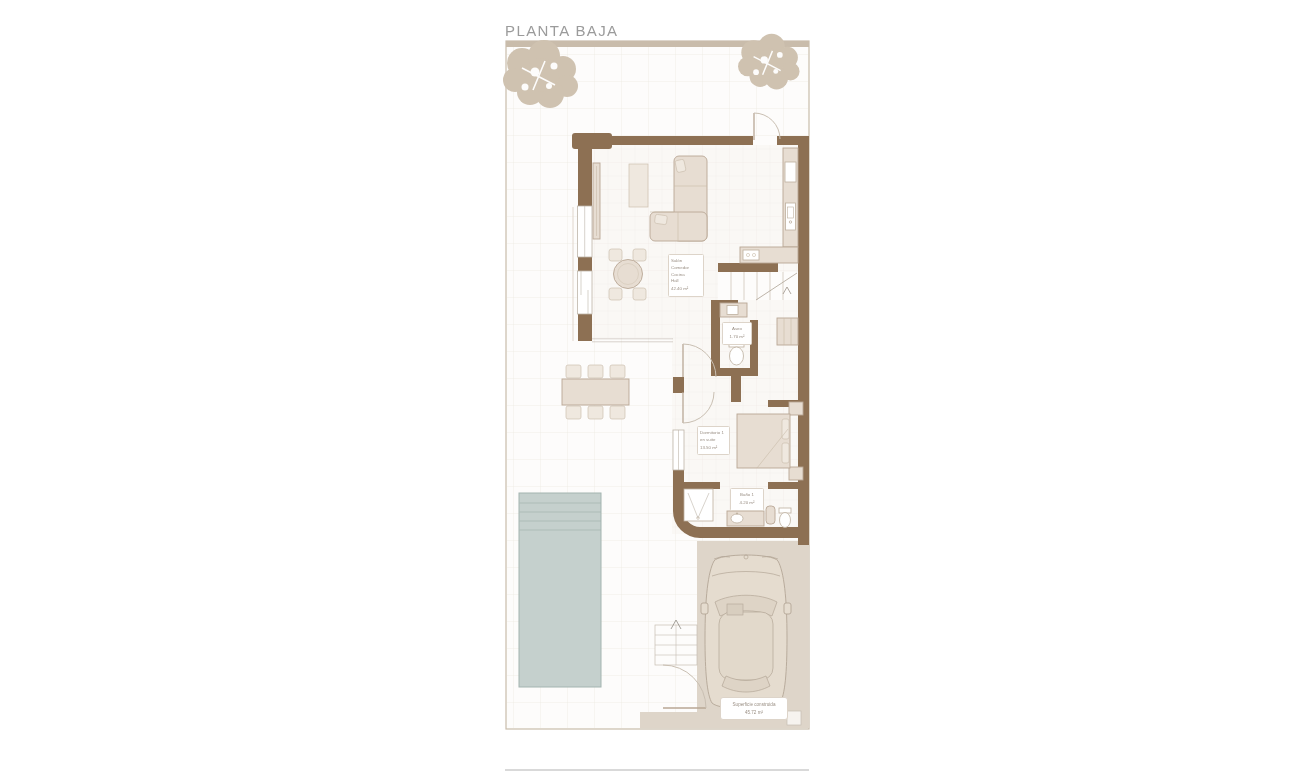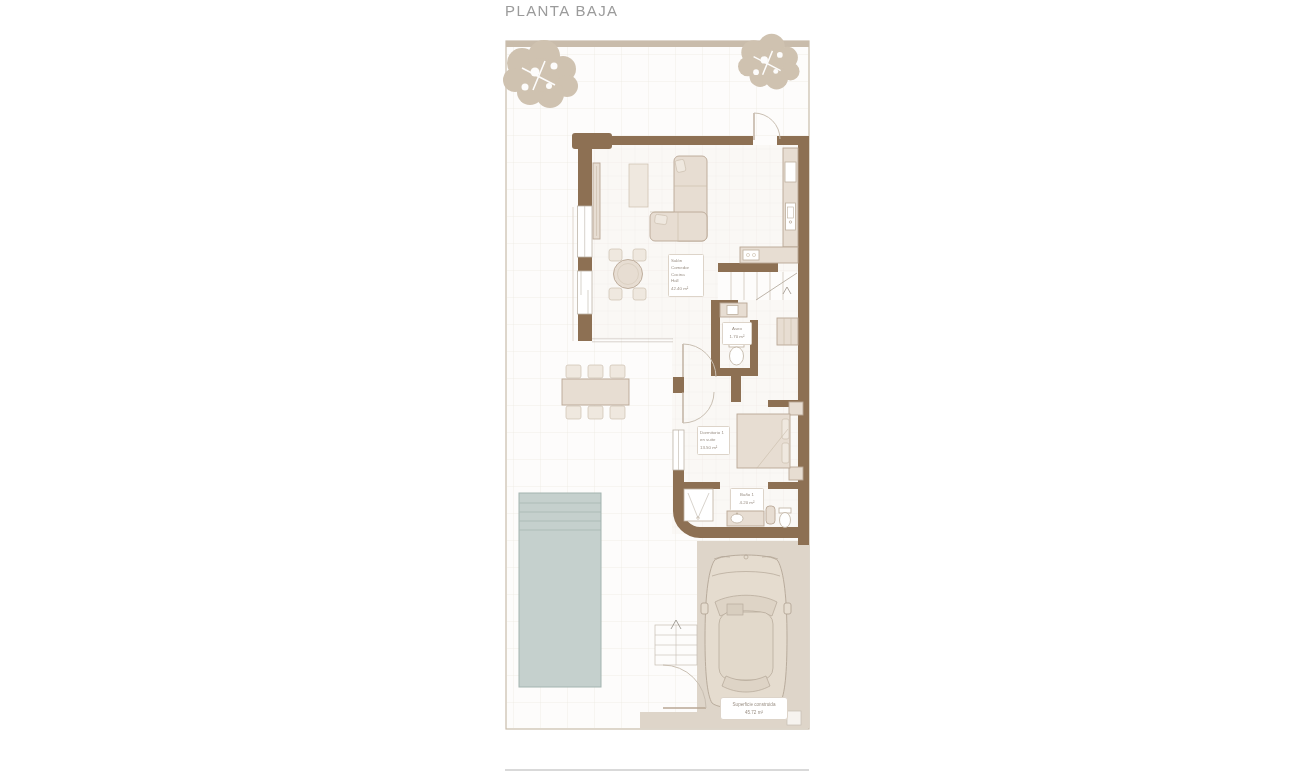--- a/index.html
+++ b/index.html
@@ -5,21 +5,21 @@
   :root{
     --wall:#8d7053; --plot-border:#c9bcab; --tree:#cfc2b0; --floor:#faf8f5;
     --grid-in:#eee9e3; --grid-out:#eae6df; --furn-fill:#e7ddd2; --furn-stroke:#b9a795;
     --pool-fill:#c5d0cd; --pool-stroke:#a3b4b0; --drive:#ded5c9; --line-light:#cfc6bb;
     --arc-line:#c9bfb2; --label-text:#9a8f84; --label-border:#ddd4c9; --title-text:#9b9b9b;
     --divider:#d9d9d9; --fixture-stroke:#bdb09f;
   }
   html,body{margin:0;padding:0;background:#ffffff;}
   .stage{position:relative;width:1315px;height:778px;background:#ffffff;overflow:hidden;
          font-family:"Liberation Sans", sans-serif;}
-  .plan-title{position:absolute;left:505px;top:2px;font-size:15px;letter-spacing:1.4px;
+  .plan-title{position:absolute;left:505px;top:22px;font-size:15px;letter-spacing:1.4px;
               color:var(--title-text);font-weight:400;}
   .plan-svg{position:absolute;left:0;top:0;}
   .plot-bg{fill:#fdfcfb;stroke:var(--plot-border);stroke-width:1.2;}
   .plot-band{fill:var(--plot-border);}
   .grid-out-line{fill:none;stroke:var(--grid-out);stroke-width:0.7;}
   .grid-in-line{fill:none;stroke:var(--grid-in);stroke-width:0.6;}
   .tree{fill:var(--tree);}
   .tree-gap{fill:#fdfcfb;}
   .floor{fill:var(--floor);}
   .wall{fill:var(--wall);}

